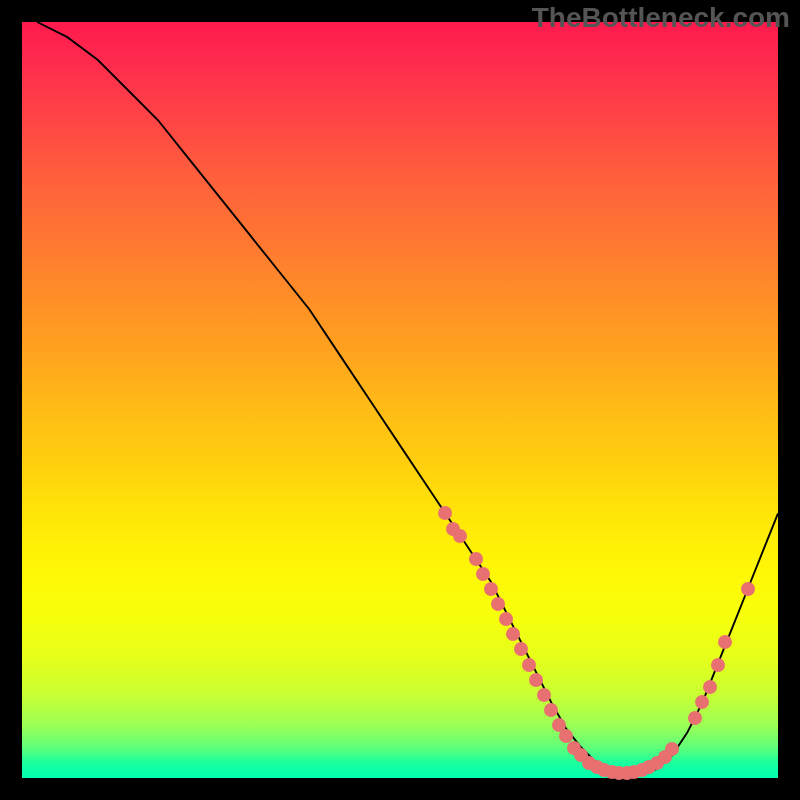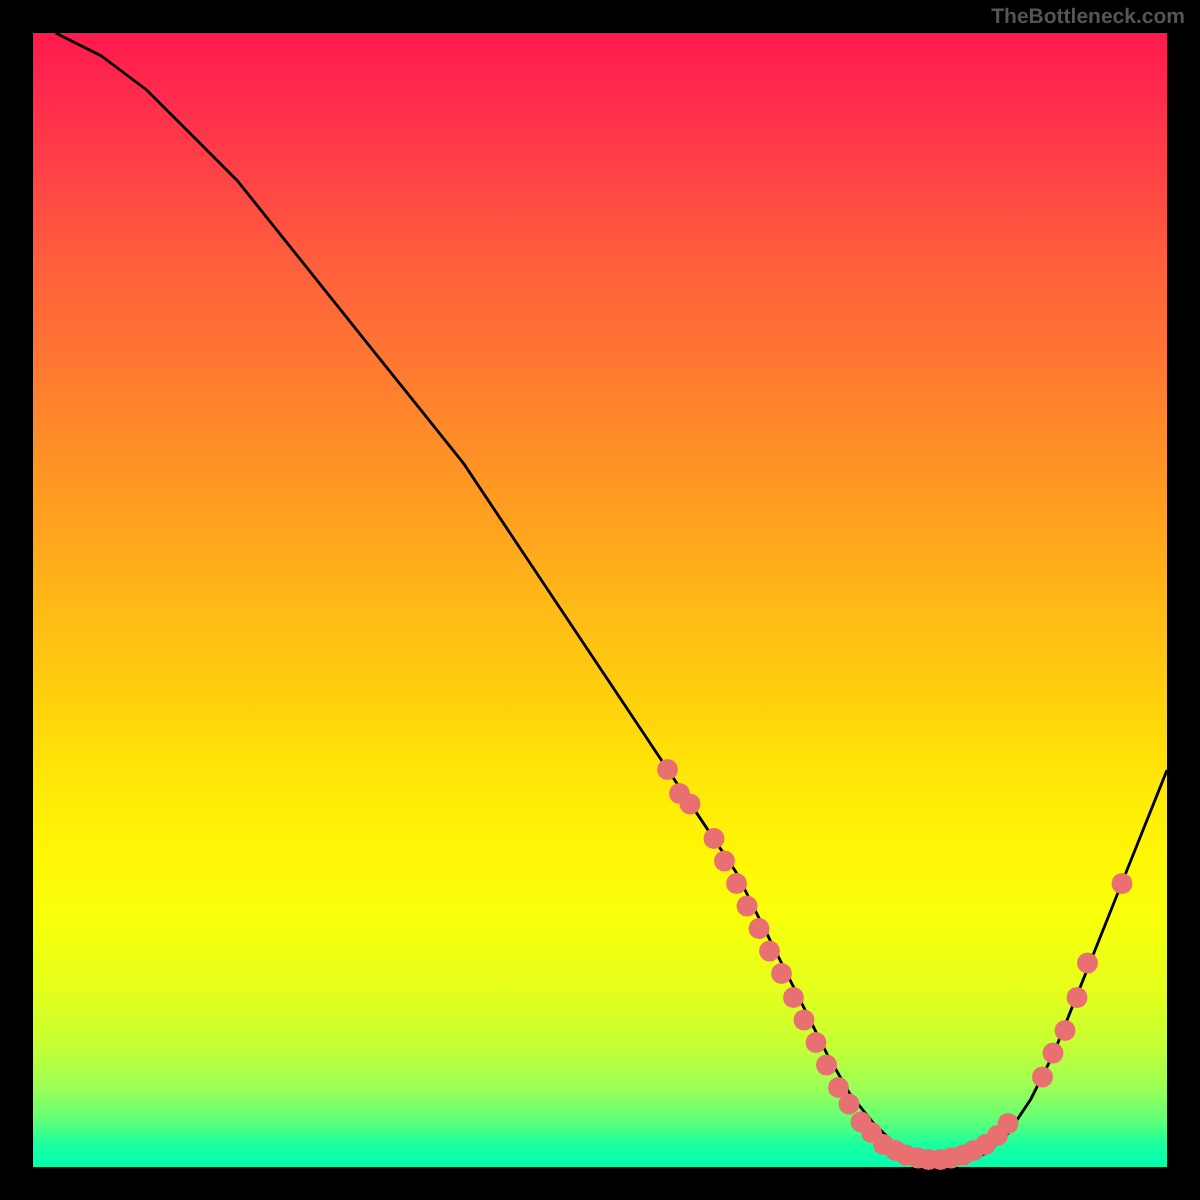--- a/index.html
+++ b/index.html
@@ -8,21 +8,21 @@
     height: 800px;
     background: #000;
     position: relative;
     font-family: Arial, sans-serif;
   }
   .watermark {
     position: absolute;
     top: 2px;
     right: 10px;
     color: #555;
-    font-size: 14px;
+    font-size: 28px;
     font-weight: bold;
     z-index: 10;
   }
   .plot-area {
     position: absolute;
     left: 22px;
     top: 22px;
     width: 756px;
     height: 756px;
     background: linear-gradient(to bottom,

